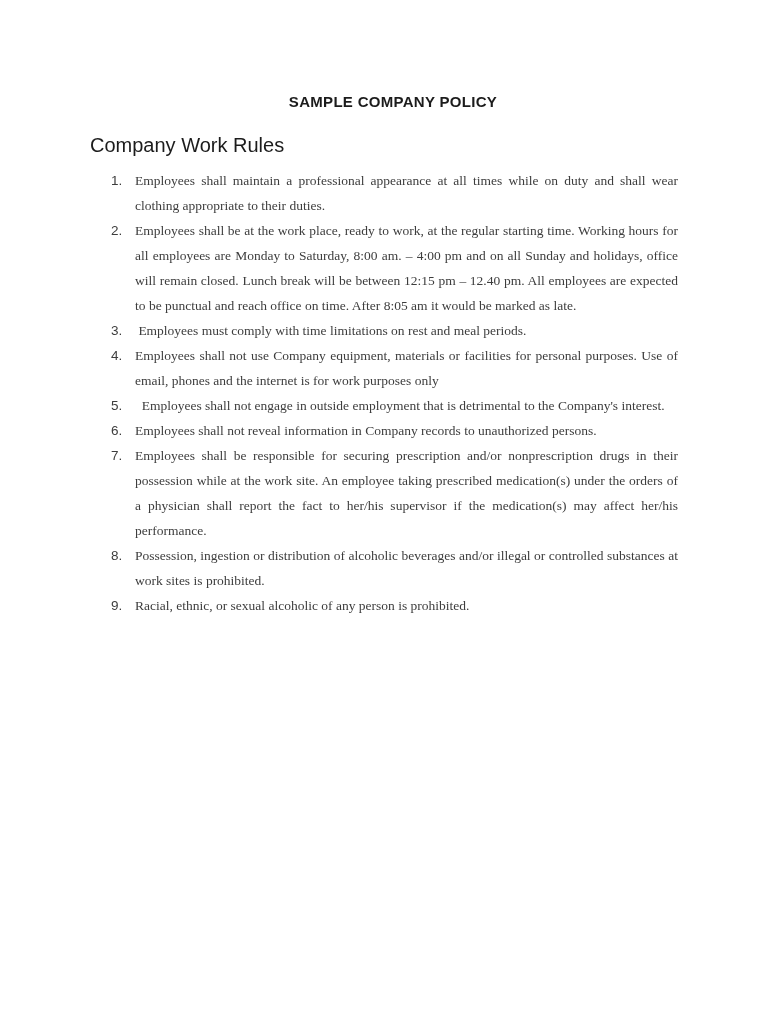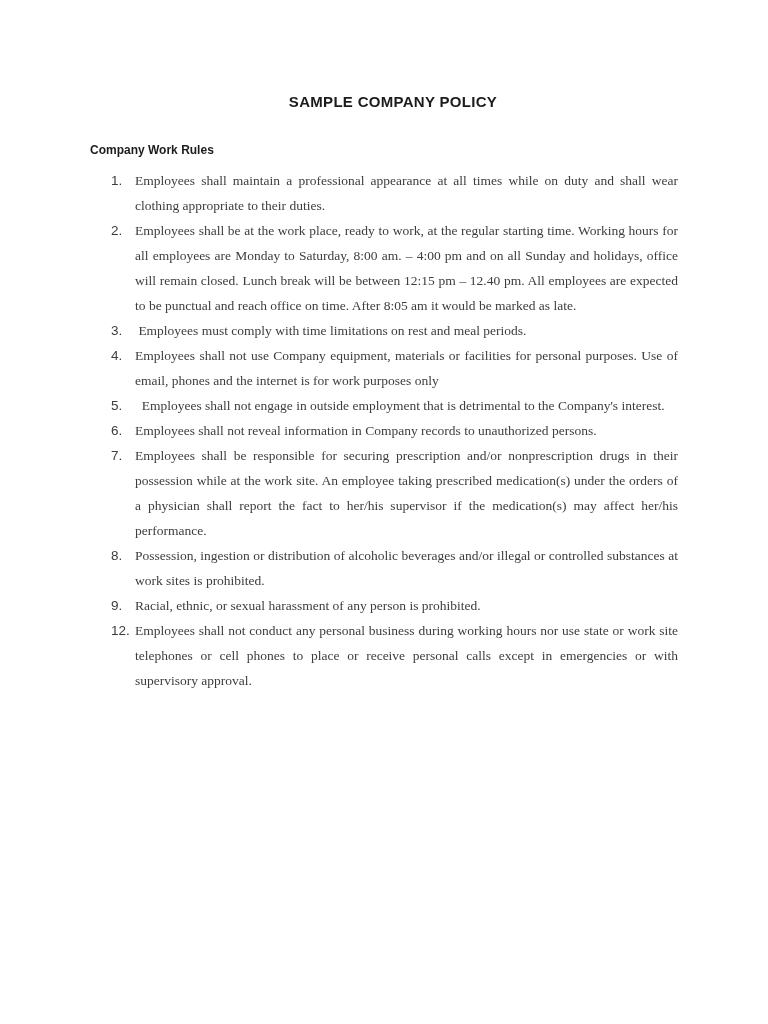--- a/index.html
+++ b/index.html
@@ -19,25 +19,25 @@
     margin: 0;
     text-align: center;
     font-size: 15px;
     font-weight: 700;
     letter-spacing: 0.3px;
     color: #1c1c1c;
     padding-left: 9px;
   }
   .section-heading {
     position: absolute;
-    top: 143px;
+    top: 134px;
     left: 90px;
     margin: 0;
-    font-size: 12px;
-    font-weight: 700;
+    font-size: 20px;
+    font-weight: 400;
     color: #1c1c1c;
   }
   .rules {
     position: absolute;
     top: 168px;
     left: 90px;
     width: 588px;
   }
   .rule { position: relative; padding-left: 45px; }
   .rule .num {
@@ -106,25 +106,21 @@
       <p class="txt">Employees shall be responsible for securing prescription and/or nonprescription drugs in their possession while at the work site. An employee taking prescribed medication(s) under the orders of a physician shall report the fact to her/his supervisor if the medication(s) may affect her/his performance.</p>
     </div>
 
     <div class="rule">
       <span class="num">8.</span>
       <p class="txt">Possession, ingestion or distribution of alcoholic beverages and/or illegal or controlled substances at work sites is prohibited.</p>
     </div>
 
     <div class="rule">
       <span class="num">9.</span>
-      <p class="txt">Racial, ethnic, or sexual harassment of any person is prohibited.</p>
+      <p class="txt">Racial, ethnic, or sexual alcoholic of any person is prohibited.</p>
     </div>
 
 
 
-    <div class="rule">
-      <span class="num">12.</span>
-      <p class="txt">Employees shall not conduct any personal business during working hours nor use state or work site telephones or cell phones to place or receive personal calls except in emergencies or with supervisory approval.</p>
-    </div>
 
 
   </div>
 </div>
 
 </body></html>

